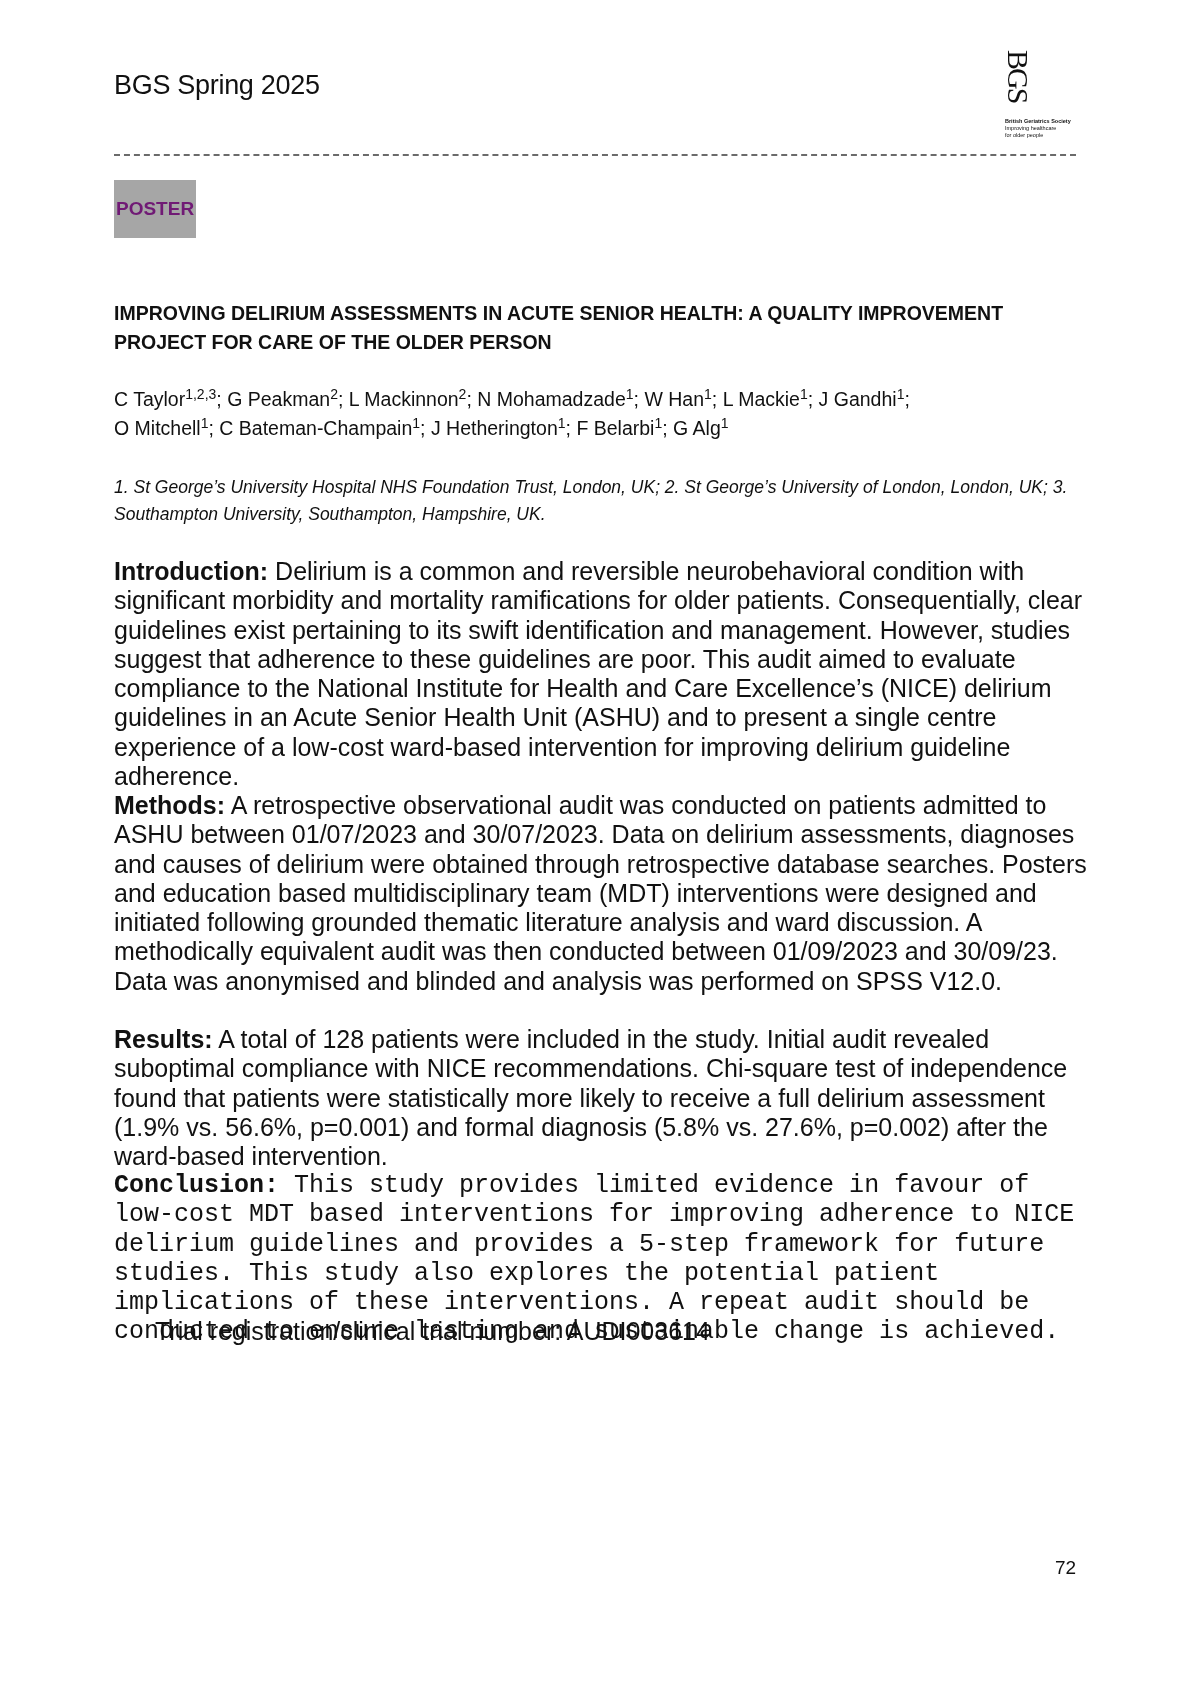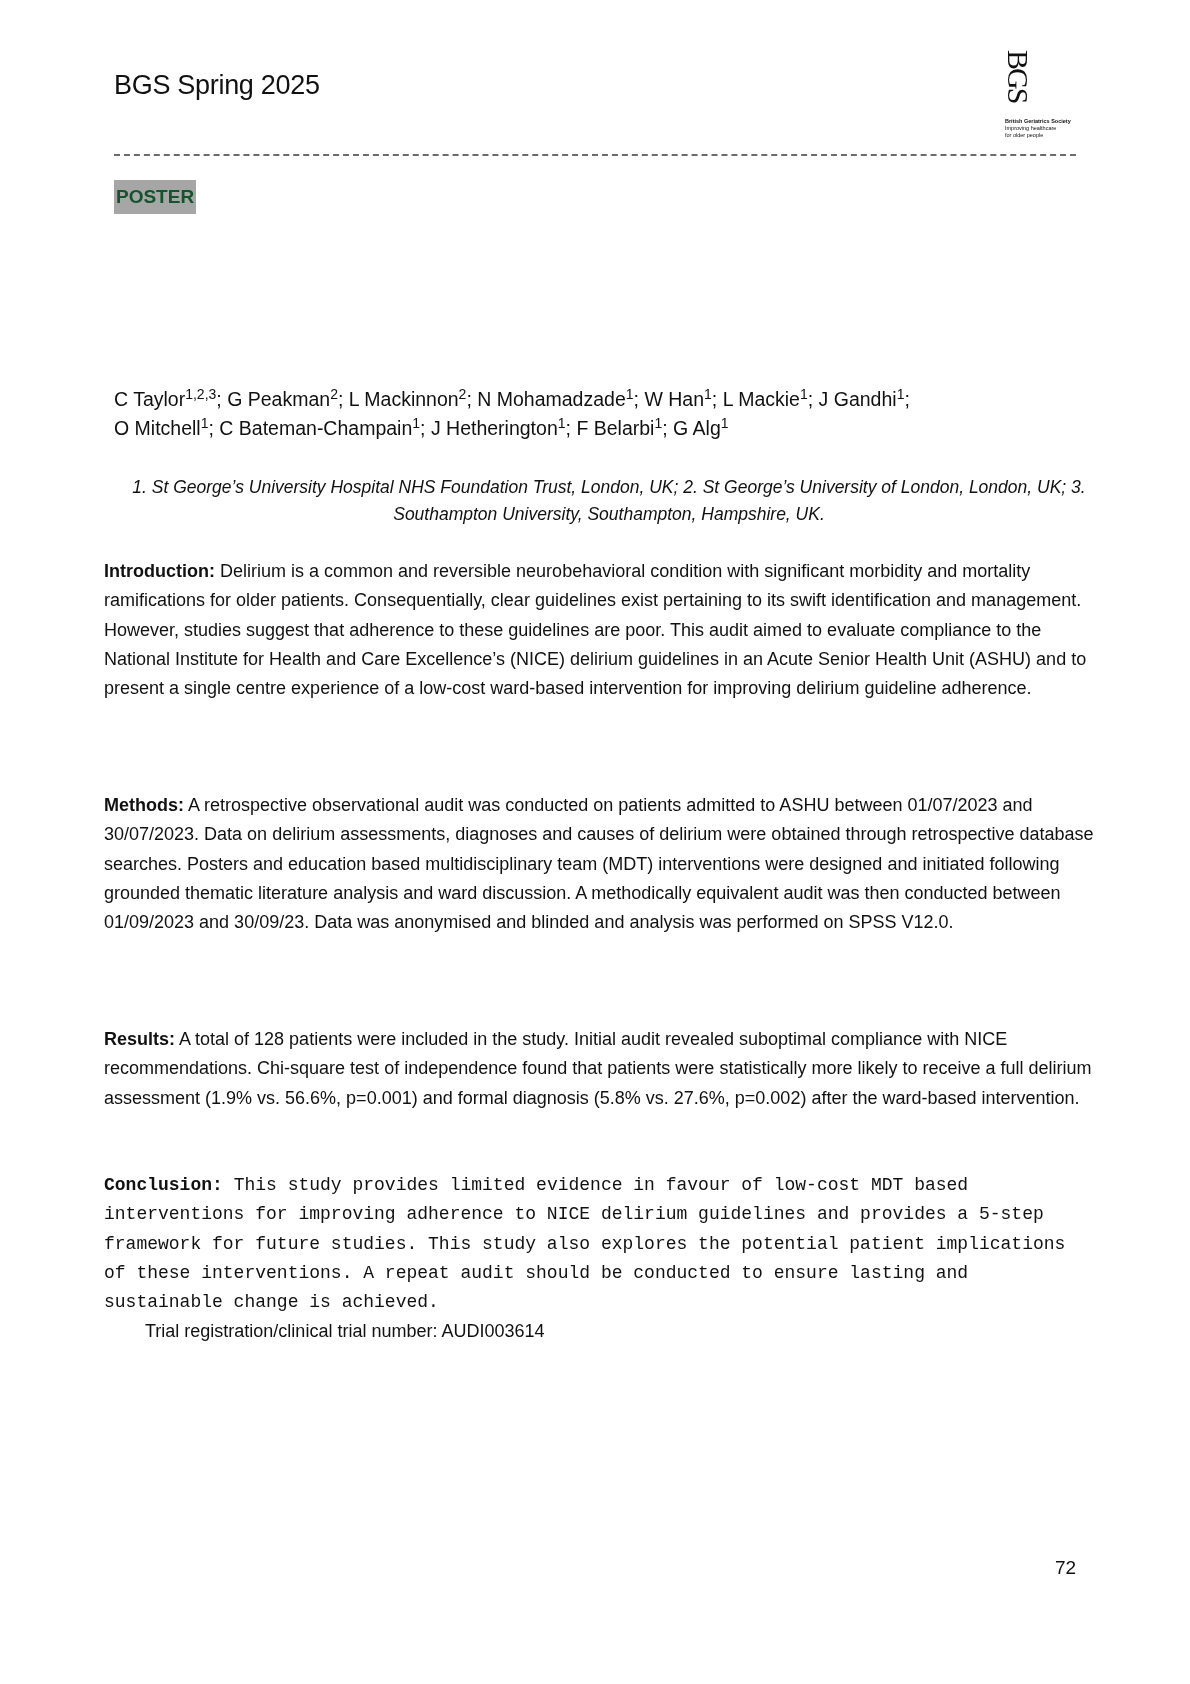--- a/index.html
+++ b/index.html
@@ -25,42 +25,42 @@
       white-space: nowrap;
     }
     .logo .org { position: absolute; left: 0; top: 68px; font-size: 5.5px; font-weight: bold; white-space: nowrap; }
     .logo .tag1 { position: absolute; left: 0; top: 75px; font-size: 5.5px; white-space: nowrap; }
     .logo .tag2 { position: absolute; left: 0; top: 82px; font-size: 5.5px; white-space: nowrap; }
     .rule {
       position: absolute; left: 114px; top: 154px; width: 962px; height: 0;
       border-top: 2px dashed #6b6b6b;
     }
     .badge {
-      position: absolute; left: 114px; top: 180px; height: 26px; padding: 4px 2px;
-      background: #a6a6a6; color: #14532d; font-weight: bold; font-size: 19px; line-height: 26px;
+      position: absolute; left: 114px; top: 180px; height: 26px; padding: 16px 2px;
+      background: #a6a6a6; color: #701a75; font-weight: bold; font-size: 19px; line-height: 26px;
     }
     .category {
       position: absolute; left: 114px; top: 240px; font-size: 19.5px; font-weight: bold;
     }
     .title {
       position: absolute; left: 114px; top: 299px; width: 960px;
       font-size: 19.5px; font-weight: bold; line-height: 29px;
     }
     .authors {
       position: absolute; left: 114px; top: 385px; width: 960px;
       font-size: 19.5px; line-height: 29px;
     }
     .authors sup { font-size: 14px; vertical-align: 7px; line-height: 0; }
     .affil {
       position: absolute; left: 114px; top: 474px; width: 990px;
-      font-size: 17.5px; font-style: italic; line-height: 27px; text-align: center;
+      font-size: 17.5px; font-style: italic; line-height: 27px;
     }
     .para {
-      position: absolute; left: 104px; width: 990px;
-      font-size: 18px; line-height: 29.3px;
+      position: absolute; left: 114px; width: 990px;
+      font-size: 25px; line-height: 29.3px;
     }
     .para b { font-weight: bold; }
     .p-intro { top: 557px; }
     .p-methods { top: 791px; }
     .p-results { top: 1025px; }
     .p-concl { top: 1171px; font-family: Liberation Mono, monospace; }
     .p-trial { top: 1317px; margin-left: 41px; }
     .pageno { position: absolute; left: 1055px; top: 1557px; font-size: 19px; }
   </style>
 </head>
@@ -77,20 +77,21 @@
     <div class="org">British Geriatrics Society</div>
     <div class="tag1">Improving healthcare</div>
     <div class="tag2">for older people</div>
   </div>
 
   <div class="rule"></div>
 
   <div class="badge">POSTER</div>
 
 
+  <div class="title">IMPROVING DELIRIUM ASSESSMENTS IN ACUTE SENIOR HEALTH: A QUALITY IMPROVEMENT PROJECT FOR CARE OF THE OLDER PERSON</div>
 
   <div class="authors">
     <span><span>C Taylor</span><sup>1,2,3</sup>; </span><span><span>G Peakman</span><sup>2</sup>; </span><span><span>L Mackinnon</span><sup>2</sup>; </span><span><span>N Mohamadzade</span><sup>1</sup>; </span><span><span>W Han</span><sup>1</sup>; </span><span><span>L Mackie</span><sup>1</sup>; </span><span><span>J Gandhi</span><sup>1</sup>;</span><br><span><span>O Mitchell</span><sup>1</sup>; </span><span><span>C Bateman-Champain</span><sup>1</sup>; </span><span><span>J Hetherington</span><sup>1</sup>; </span><span><span>F Belarbi</span><sup>1</sup>; </span><span><span>G Alg</span><sup>1</sup></span>
   </div>
 
   <div class="affil">1. St George’s University Hospital NHS Foundation Trust, London, UK; 2. St George’s University of London, London, UK; 3. Southampton University, Southampton, Hampshire, UK.</div>
 
   <div class="para p-intro"><b>Introduction:</b><span> Delirium is a common and reversible neurobehavioral condition with significant morbidity and mortality ramifications for older patients. Consequentially, clear guidelines exist pertaining to its swift identification and management. However, studies suggest that adherence to these guidelines are poor. This audit aimed to evaluate compliance to the National Institute for Health and Care Excellence’s (NICE) delirium guidelines in an Acute Senior Health Unit (ASHU) and to present a single centre experience of a low-cost ward-based intervention for improving delirium guideline adherence.</span></div>
 
   <div class="para p-methods"><b>Methods:</b><span> A retrospective observational audit was conducted on patients admitted to ASHU between 01/07/2023 and 30/07/2023. Data on delirium assessments, diagnoses and causes of delirium were obtained through retrospective database searches. Posters and education based multidisciplinary team (MDT) interventions were designed and initiated following grounded thematic literature analysis and ward discussion. A methodically equivalent audit was then conducted between 01/09/2023 and 30/09/23. Data was anonymised and blinded and analysis was performed on SPSS V12.0.</span></div>

